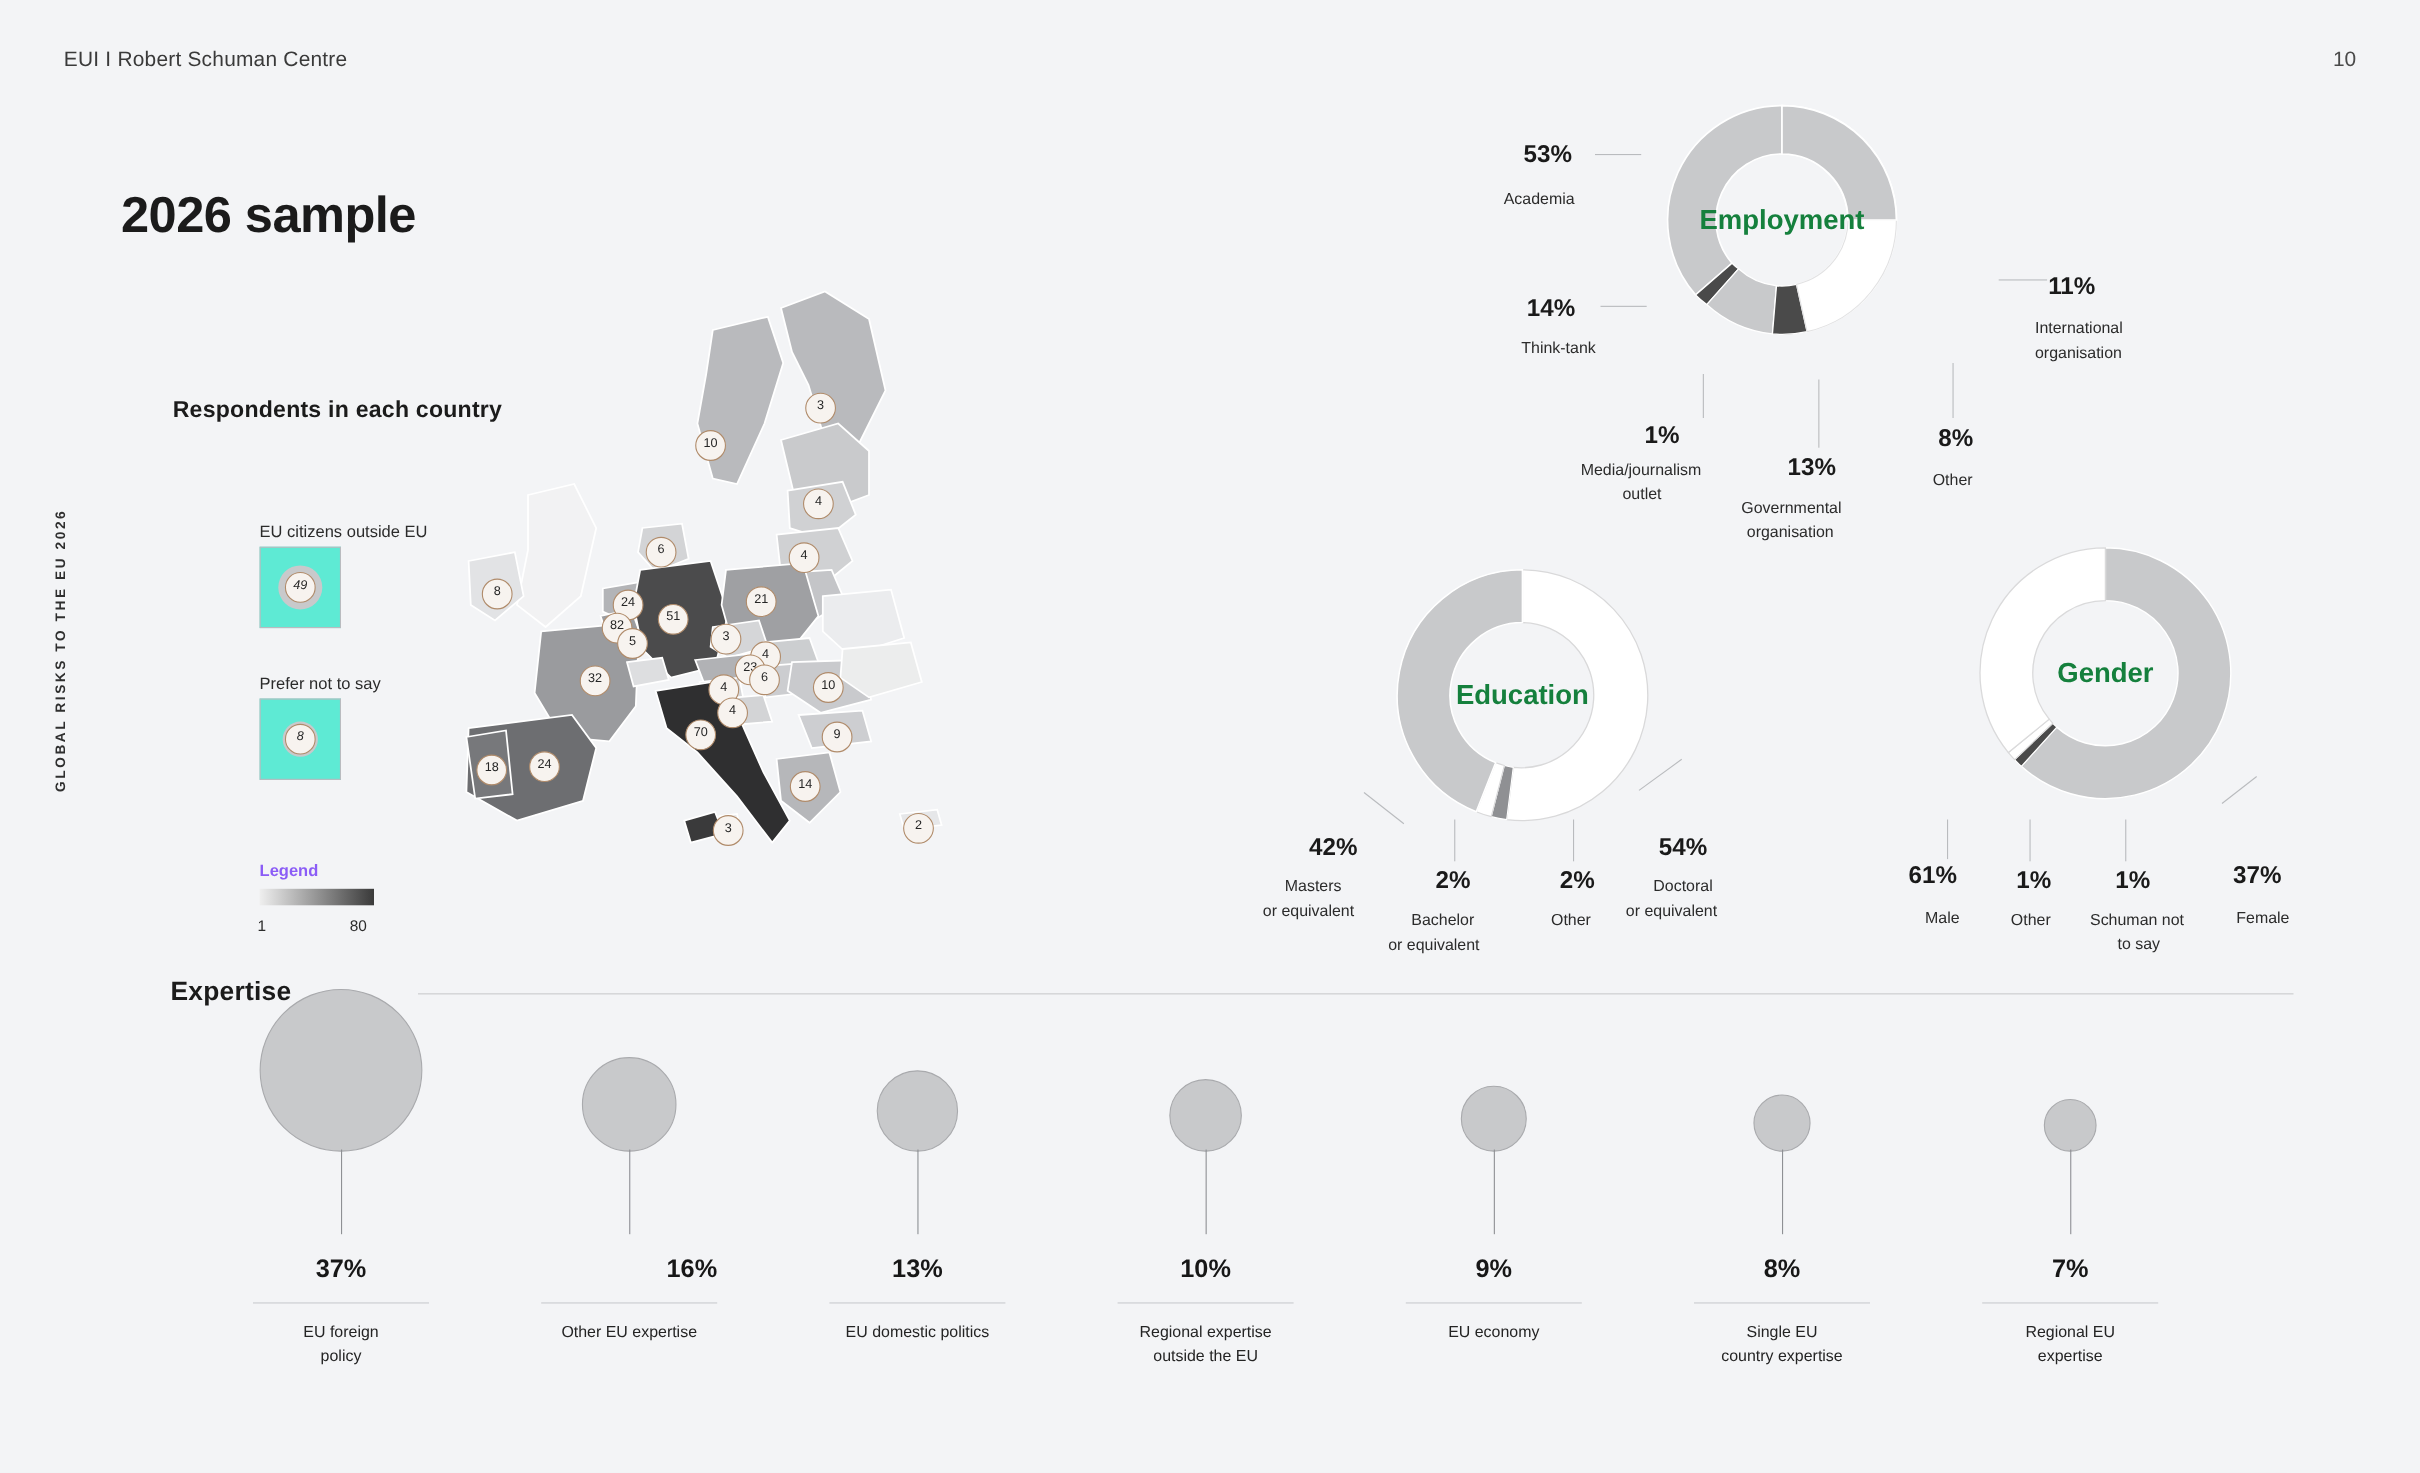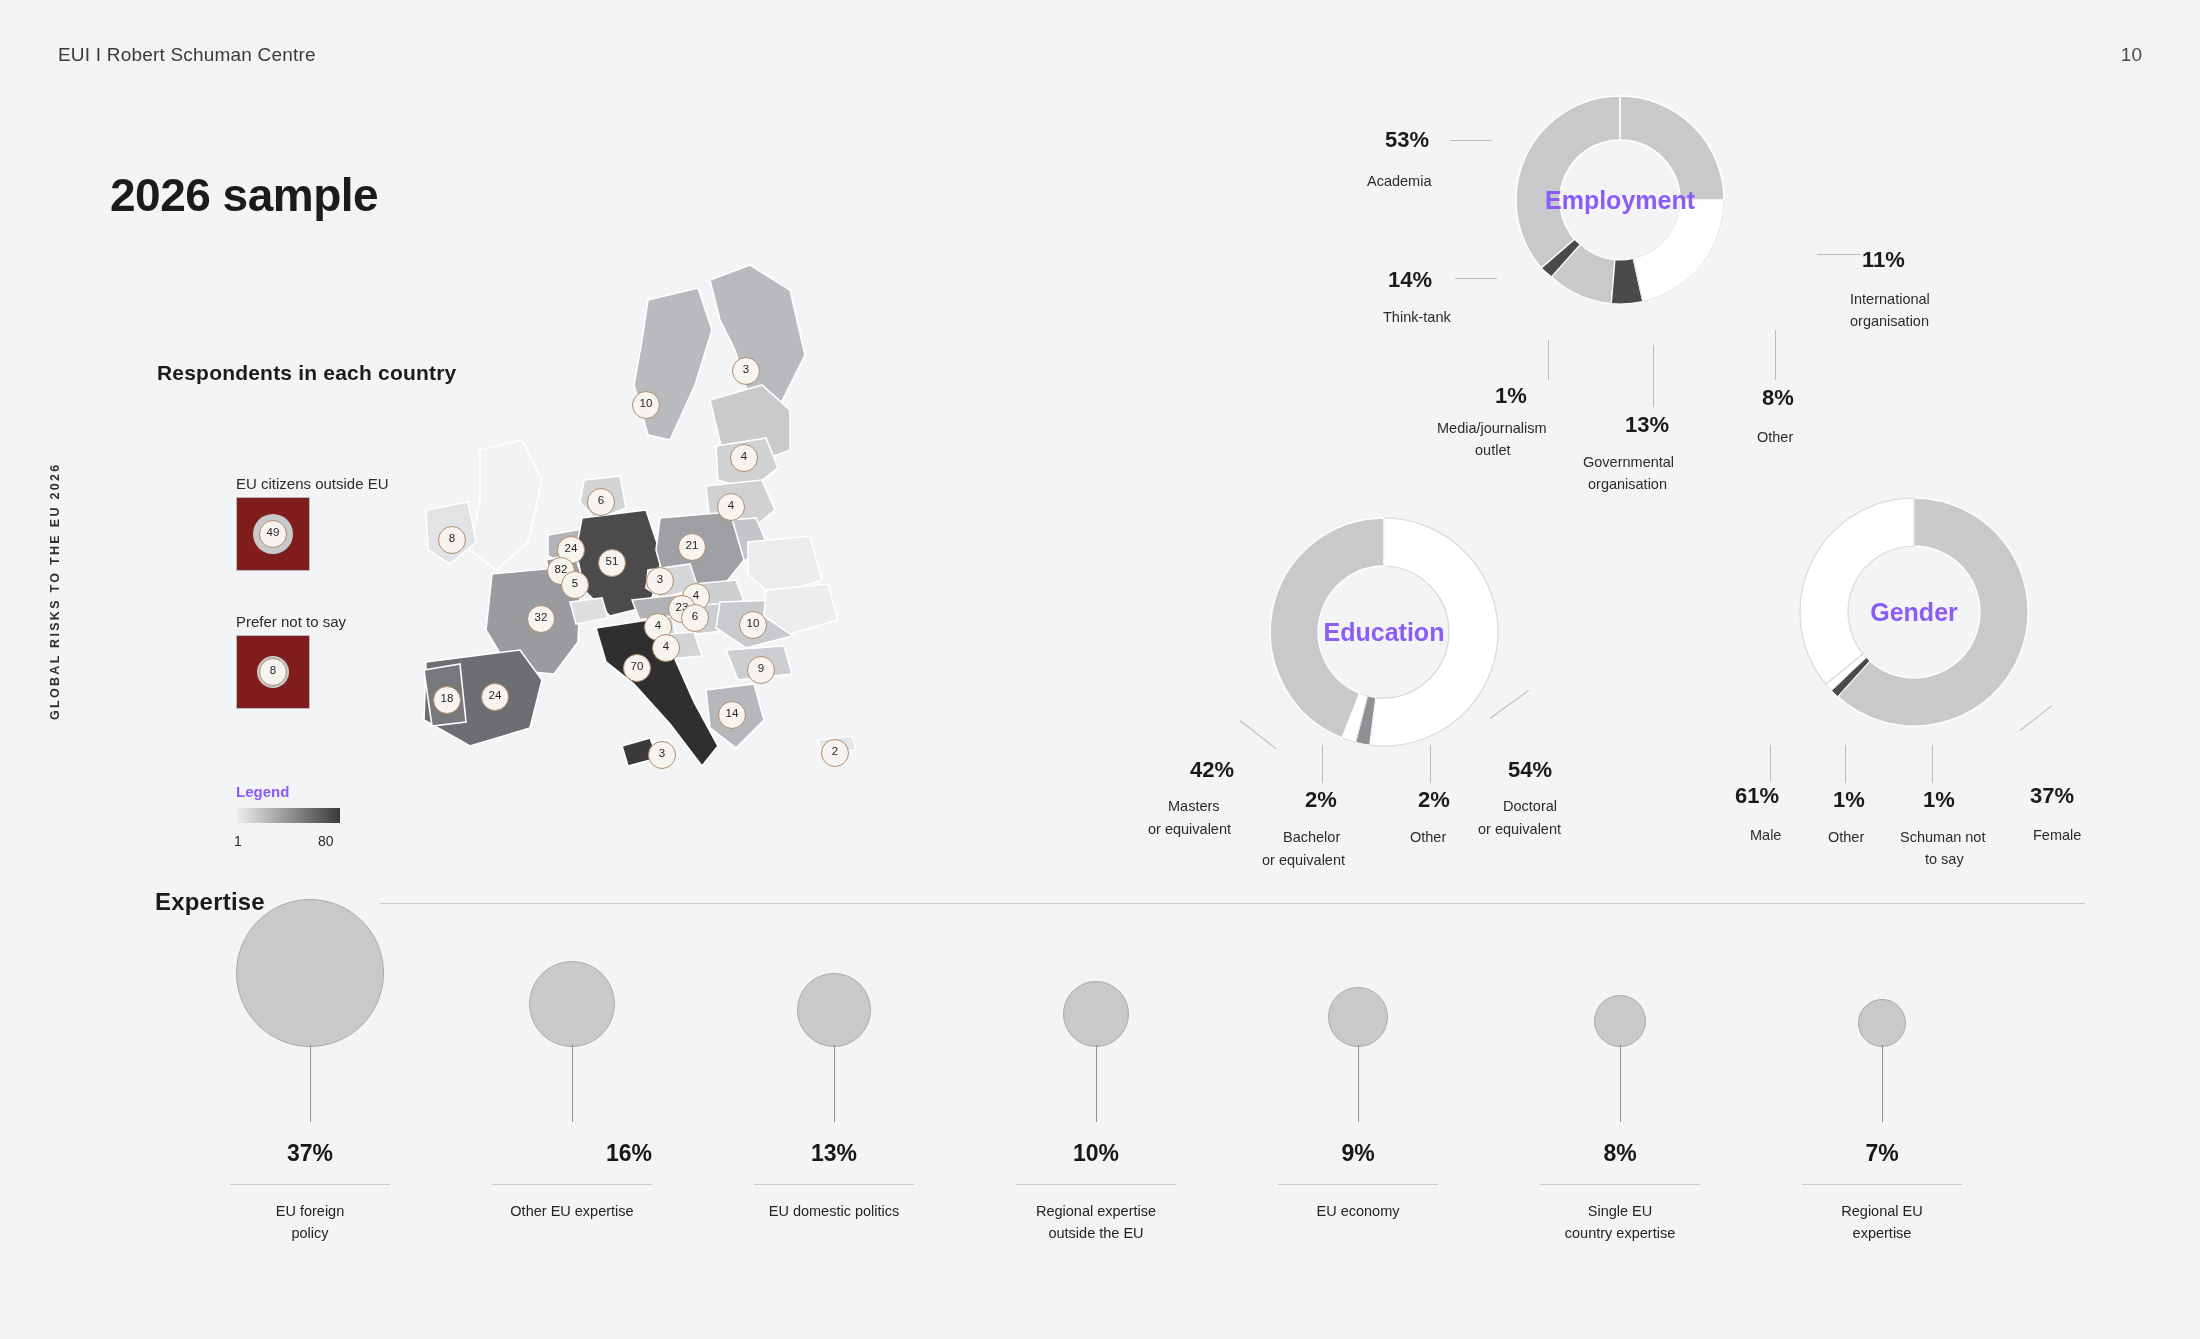--- a/index.html
+++ b/index.html
@@ -95,21 +95,22 @@
   
   .legend-label {
     position: absolute;
     font-size: 15px;
     color: #2b2b2b;
   }
   .legend-box {
     position: absolute;
     width: 72px; height: 72px;
     border: 1px solid #b9bbbf;
-    background: #7f1d1d;
+    background: #5eead4;
+    font-style: italic;
   }
   .legend-box .inner-circle {
     position: absolute;
     left: 50%; top: 50%;
     transform: translate(-50%, -50%);
     border-radius: 50%;
     background: #c8c9cb;
   }
   .legend-box .bubble {
     position: absolute;
@@ -135,21 +136,21 @@
   #legend-max { left: 318px; top: 833px; font-size: 14px; }
 
   
   .donut-wrap { position: absolute; }
   .donut-center-label {
     position: absolute;
     left: 0; top: 0; width: 100%; height: 100%;
     display: flex; align-items: center; justify-content: center;
     font-size: 25px;
     font-weight: bold;
-    color: #8b5cf6;
+    color: #15803d;
   }
   .pct {
     position: absolute;
     font-size: 22px;
     font-weight: bold;
     color: #1a1a1a;
     white-space: nowrap;
   }
   .pct-sub {
     position: absolute;

